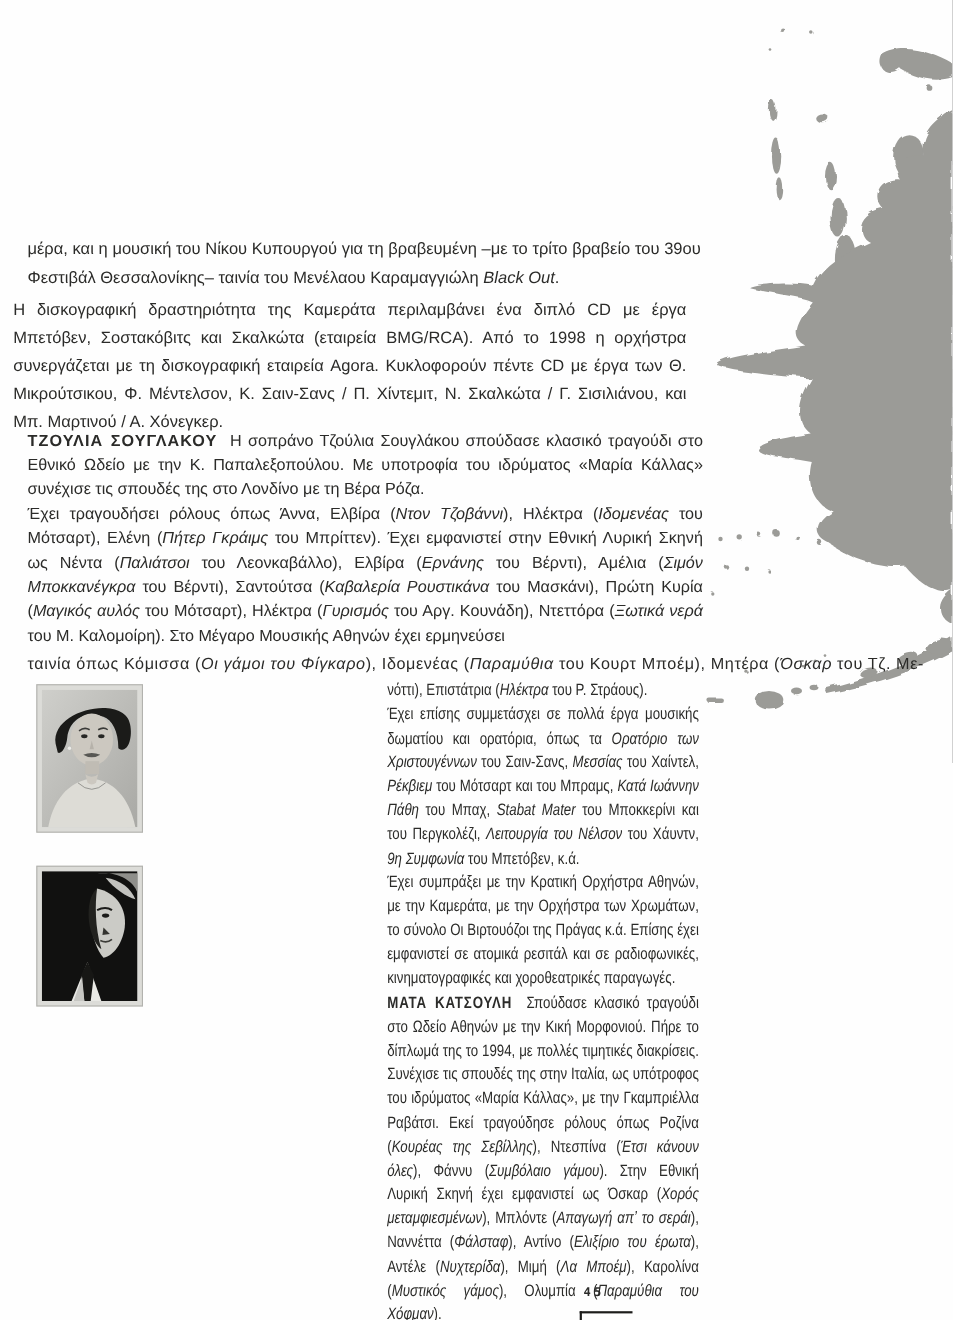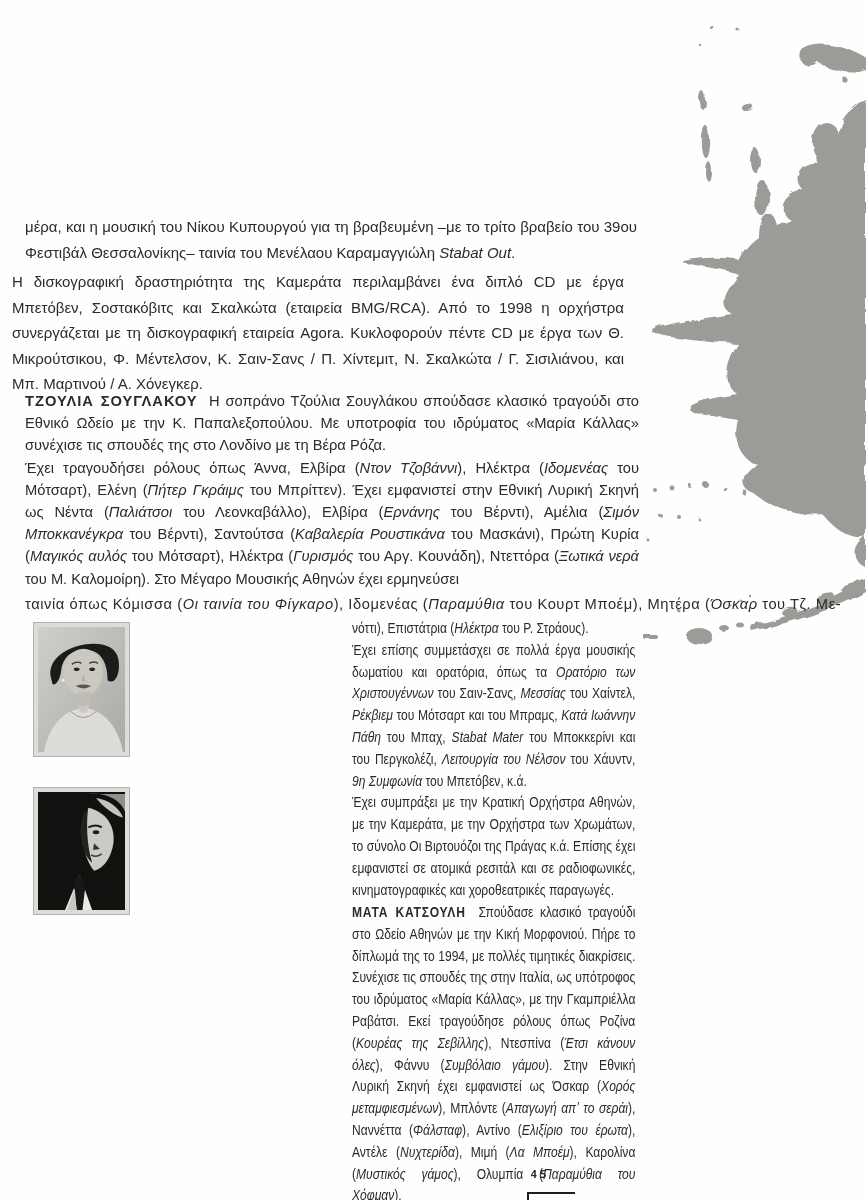--- a/index.html
+++ b/index.html
@@ -128,27 +128,27 @@
       <ellipse class="splat" cx="250" cy="612" rx="8" ry="4" transform="rotate(-14 250 612)"></ellipse>
       <ellipse class="splat" cx="285" cy="598" rx="10" ry="5" transform="rotate(-14 285 598)"></ellipse>
       <ellipse class="splat" cx="314" cy="588" rx="12" ry="6" transform="rotate(-14 314 588)"></ellipse>
       <circle class="splat" cx="192" cy="607" r="1.6"></circle>
       <circle class="splat" cx="201" cy="601" r="1.5"></circle>
       <circle class="splat" cx="210" cy="596" r="1.2"></circle>
       <circle class="splat" cx="140" cy="612" r="1.5"></circle>
     </g>
   </svg>
 
-  <p class="block" id="para1"><span>μέρα, και η μουσική του Νίκου Κυπουργού για τη βραβευμένη –με το τρίτο βραβείο του 39ου Φεστιβάλ Θεσσαλονίκης– ταινία του Μενέλαου Καραμαγγιώλη </span><span class="it">Stabat Out</span><span>.</span></p>
+  <p class="block" id="para1"><span>μέρα, και η μουσική του Νίκου Κυπουργού για τη βραβευμένη –με το τρίτο βραβείο του 39ου Φεστιβάλ Θεσσαλονίκης– ταινία του Μενέλαου Καραμαγγιώλη </span><span class="it">Black Out</span><span>.</span></p>
 
   <p class="block" id="para2"><span>Η δισκογραφική δραστηριότητα της Καμεράτα περιλαμβάνει ένα διπλό CD με έργα Μπετόβεν, Σοστακόβιτς και Σκαλκώτα (εταιρεία BMG/RCA). Από το 1998 η ορχήστρα συνεργάζεται με τη δισκογραφική εταιρεία Agora. Κυκλοφορούν πέντε CD με έργα των Θ. Μικρούτσικου, Φ. Μέντελσον, Κ. Σαιν-Σανς / Π. Χίντεμιτ, Ν. Σκαλκώτα / Γ. Σισιλιάνου, και Μπ. Μαρτινού / Α. Χόνεγκερ.</span></p>
 
   <p class="block" id="bio1"><span class="heading">ΤΖΟΥΛΙΑ ΣΟΥΓΛΑΚΟΥ</span><span><span>&nbsp; Η σοπράνο Τζούλια Σουγλάκου σπούδασε κλασικό τραγούδι στο Εθνικό Ωδείο με την Κ. Παπαλεξοπούλου. Με υποτροφία του ιδρύματος «Μαρία Κάλλας» συνέχισε τις σπουδές της στο Λονδίνο με τη Βέρα Ρόζα.</span><br><span>Έχει τραγουδήσει ρόλους όπως Άννα, Ελβίρα (</span><span class="it">Ντον Τζοβάννι</span><span>), Ηλέκτρα (</span><span class="it">Ιδομενέας</span><span> του Μότσαρτ), Ελένη (</span><span class="it">Πήτερ Γκράιμς</span><span> του Μπρίττεν). Έχει εμφανιστεί στην Εθνική Λυρική Σκηνή ως Νέντα (</span><span class="it">Παλιάτσοι</span><span> του Λεονκαβάλλο), Ελβίρα (</span><span class="it">Ερνάνης</span><span> του Βέρντι), Αμέλια (</span><span class="it">Σιμόν Μποκκανέγκρα</span><span> του Βέρντι), Σαντούτσα (</span><span class="it">Καβαλερία Ρουστικάνα</span><span> του Μασκάνι), Πρώτη Κυρία (</span><span class="it">Μαγικός αυλός</span><span> του Μότσαρτ), Ηλέκτρα (</span><span class="it">Γυρισμός</span><span> του Αργ. Κουνάδη), Ντεττόρα (</span><span class="it">Ξωτικά νερά</span><span> του Μ. Καλομοίρη). Στο Μέγαρο Μουσικής Αθηνών έχει ερμηνεύσει</span></span></p>
 
-  <p class="block" id="wide-line"><span>ταινία όπως Κόμισσα (</span><span class="it">Οι ταινία του Φίγκαρο</span><span>), Ιδομενέας (</span><span class="it">Παραμύθια</span><span> του Κουρτ Μποέμ), Μητέρα (</span><span class="it">Όσκαρ</span><span> του Τζ. Με-</span></p>
+  <p class="block" id="wide-line"><span>ταινία όπως Κόμισσα (</span><span class="it">Οι γάμοι του Φίγκαρο</span><span>), Ιδομενέας (</span><span class="it">Παραμύθια</span><span> του Κουρτ Μποέμ), Μητέρα (</span><span class="it">Όσκαρ</span><span> του Τζ. Με-</span></p>
 
   <p class="block" id="bio1-col"><span>νόττι), Επιστάτρια (</span><span class="it">Ηλέκτρα</span><span> του Ρ. Στράους).</span><br><span>Έχει επίσης συμμετάσχει σε πολλά έργα μουσικής δωματίου και ορατόρια, όπως τα </span><span class="it">Ορατόριο των Χριστουγέννων</span><span> του Σαιν-Σανς, </span><span class="it">Μεσσίας</span><span> του Χαίντελ, </span><span class="it">Ρέκβιεμ</span><span> του Μότσαρτ και του Μπραμς, </span><span class="it">Κατά Ιωάννην Πάθη</span><span> του Μπαχ, </span><span class="it">Stabat Mater</span><span> του Μποκκερίνι και του Περγκολέζι, </span><span class="it">Λειτουργία του Νέλσον</span><span> του Χάυντν, </span><span class="it">9η Συμφωνία</span><span> του Μπετόβεν, κ.ά.</span><br><span>Έχει συμπράξει με την Κρατική Ορχήστρα Αθηνών, με την Καμεράτα, με την Ορχήστρα των Χρωμάτων, το σύνολο Οι Βιρτουόζοι της Πράγας κ.ά. Επίσης έχει εμφανιστεί σε ατομικά ρεσιτάλ και σε ραδιοφωνικές, κινηματογραφικές και χοροθεατρικές παραγωγές.</span></p>
 
   <p class="block" id="bio2"><span class="heading">ΜΑΤΑ ΚΑΤΣΟΥΛΗ</span><span><span>&nbsp; Σπούδασε κλασικό τραγούδι στο Ωδείο Αθηνών με την Κική Μορφονιού. Πήρε το δίπλωμά της το 1994, με πολλές τιμητικές διακρίσεις. Συνέχισε τις σπουδές της στην Ιταλία, ως υπότροφος του ιδρύματος «Μαρία Κάλλας», με την Γκαμπριέλλα Ραβάτσι. Εκεί τραγούδησε ρόλους όπως Ροζίνα (</span><span class="it">Κουρέας της Σεβίλλης</span><span>), Ντεσπίνα (</span><span class="it">Έτσι κάνουν όλες</span><span>), Φάννυ (</span><span class="it">Συμβόλαιο γάμου</span><span>). Στην Εθνική Λυρική Σκηνή έχει εμφανιστεί ως Όσκαρ (</span><span class="it">Χορός μεταμφιεσμένων</span><span>), Μπλόντε (</span><span class="it">Απαγωγή απʼ το σεράι</span><span>), Ναννέττα (</span><span class="it">Φάλσταφ</span><span>), Αντίνο (</span><span class="it">Ελιξίριο του έρωτα</span><span>), Αντέλε (</span><span class="it">Νυχτερίδα</span><span>), Μιμή (</span><span class="it">Λα Μποέμ</span><span>), Καρολίνα (</span><span class="it">Μυστικός γάμος</span><span>), Ολυμπία (</span><span class="it">Παραμύθια του Χόφμαν</span><span>).</span></span></p>
 
   <div class="photo-frame" id="photo1">
     <svg viewBox="0 0 90 127" preserveAspectRatio="none">
       <defs>
         <linearGradient id="p1bg" x1="0" y1="0" x2="1" y2="1">
           <stop offset="0" stop-color="#cfcfcb"></stop>

